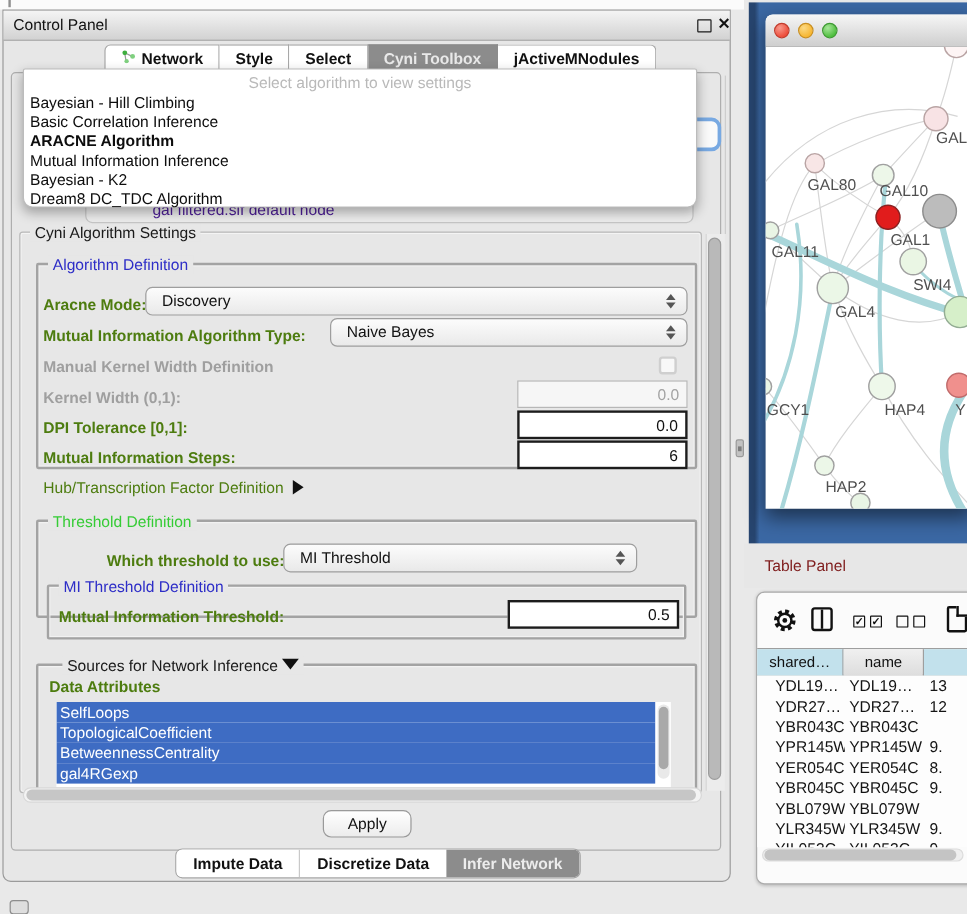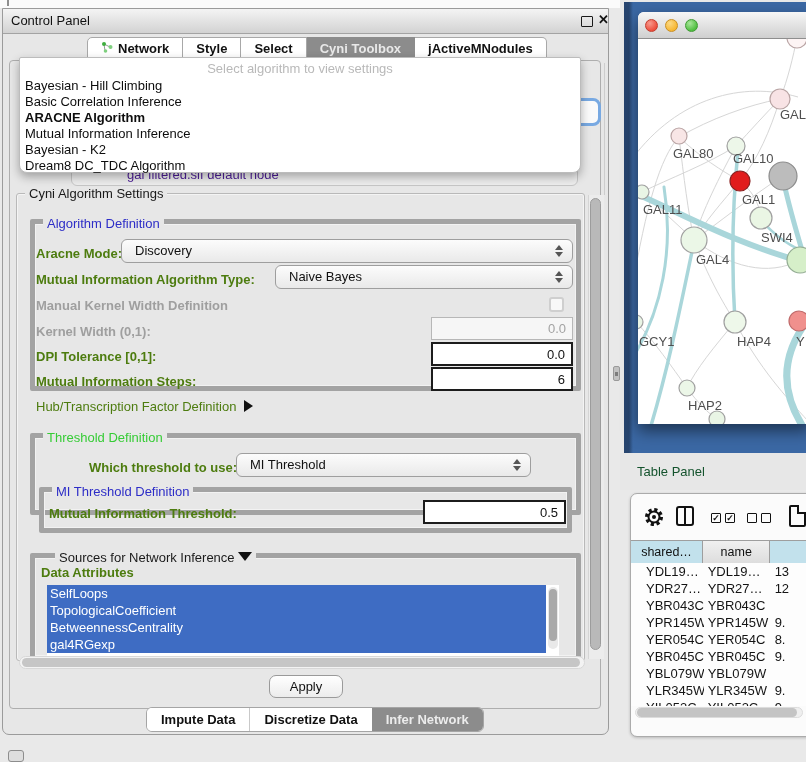--- a/index.html
+++ b/index.html
@@ -46,21 +46,21 @@
   #algo-prompt{text-align:center;font-size:13px;color:#b9b9b9;padding-top:3px;height:17px;}
   .dd-item{font-size:13px;color:#0d0d0d;height:16px;line-height:16px;padding-left:5px;white-space:nowrap;}
   .dd-item.bold{font-weight:bold;}
 
   
   #settings-group{left:13px;top:184px;width:569px;height:468px;border:1px solid #b9b9b9;
     border-radius:3px;box-shadow:inset 0 0 0 1px #f4f4f4;box-sizing:border-box;}
   .grp-title{position:absolute;top:-8px;left:8px;background:#e7e7e7;padding:0 4px;font-size:13px;}
   .grp-title.blue{color:#2d2dc7;}
   .grp-title.green{color:#36cc36;}
-  .subgrp{position:absolute;border:5px solid #a3a3a3;border-radius:2px;
+  .subgrp{position:absolute;border:2px solid #a3a3a3;border-radius:2px;
     box-shadow:inset 0 0 0 1px #f2f2f2;box-sizing:border-box;}
 
   .lbl{position:absolute;font-size:13px;color:#4d7c0f;}
   .lbl.b{font-weight:bold;}
   .lbl.dis{color:#9f9f9f;font-weight:bold;}
 
   .combo{position:absolute;border:1px solid #9e9e9e;border-radius:6px;
     background:linear-gradient(#fcfcfc,#e9e9e9);box-sizing:border-box;}
   .combo .val{position:absolute;left:13px;top:3px;font-size:13px;color:#111;}
   .spin{position:absolute;right:9px;top:50%;margin-top:-6px;width:8px;height:12px;}
@@ -114,21 +114,21 @@
   #net-titlebar{left:0;top:0;width:100%;height:27px;border-radius:6px 0 0 0;
     background:linear-gradient(#f6f6f6,#cfcfcf);border-bottom:1px solid #8e8e8e;box-sizing:border-box;}
   .tl{position:absolute;top:7px;width:13px;height:13px;border-radius:50%;box-sizing:border-box;}
   #tl-close{left:7px;background:radial-gradient(circle at 35% 30%,#f79a8d,#ee4f3d 70%);border:1px solid #c23c2d;}
   #tl-min{left:27px;background:radial-gradient(circle at 35% 30%,#fbd984,#f7b733 70%);border:1px solid #c98f22;}
   #tl-zoom{left:47px;background:radial-gradient(circle at 35% 30%,#a8e69a,#51bf41 70%);border:1px solid #3f9a33;}
   #net-body{left:0;top:27px;width:172px;height:385px;overflow:hidden;}
 
   
   #table-panel-bar{left:620px;top:453px;width:186px;height:37px;background:#e7e7e7;}
-  #table-panel-title{left:17px;top:11px;font-size:13px;color:#14532d;}
+  #table-panel-title{left:17px;top:11px;font-size:13px;color:#7f1d1d;}
   #table-window{left:630px;top:493px;width:180px;height:244px;background:#fbfbfb;
     border:1px solid #ababab;border-radius:7px 0 0 7px;box-shadow:0 1px 3px rgba(0,0,0,.2);box-sizing:border-box;}
 
   .tb-icon{position:absolute;}
   #gear-icon{left:12px;top:12px;}
   #col-icon{left:45px;top:12px;width:18px;height:20px;border:2px solid #111;border-radius:3px;box-sizing:border-box;}
   #col-icon::after{content:"";position:absolute;left:6px;top:0;width:2px;height:16px;background:#111;}
   .cb{position:absolute;top:19px;width:10px;height:10px;border:1.6px solid #111;border-radius:1px;
     font-size:9px;line-height:9px;text-align:center;font-weight:bold;color:#111;box-sizing:border-box;}
   #doc-icon{left:158px;top:11px;width:17px;height:22px;border:2px solid #111;border-radius:2px;box-sizing:border-box;}

